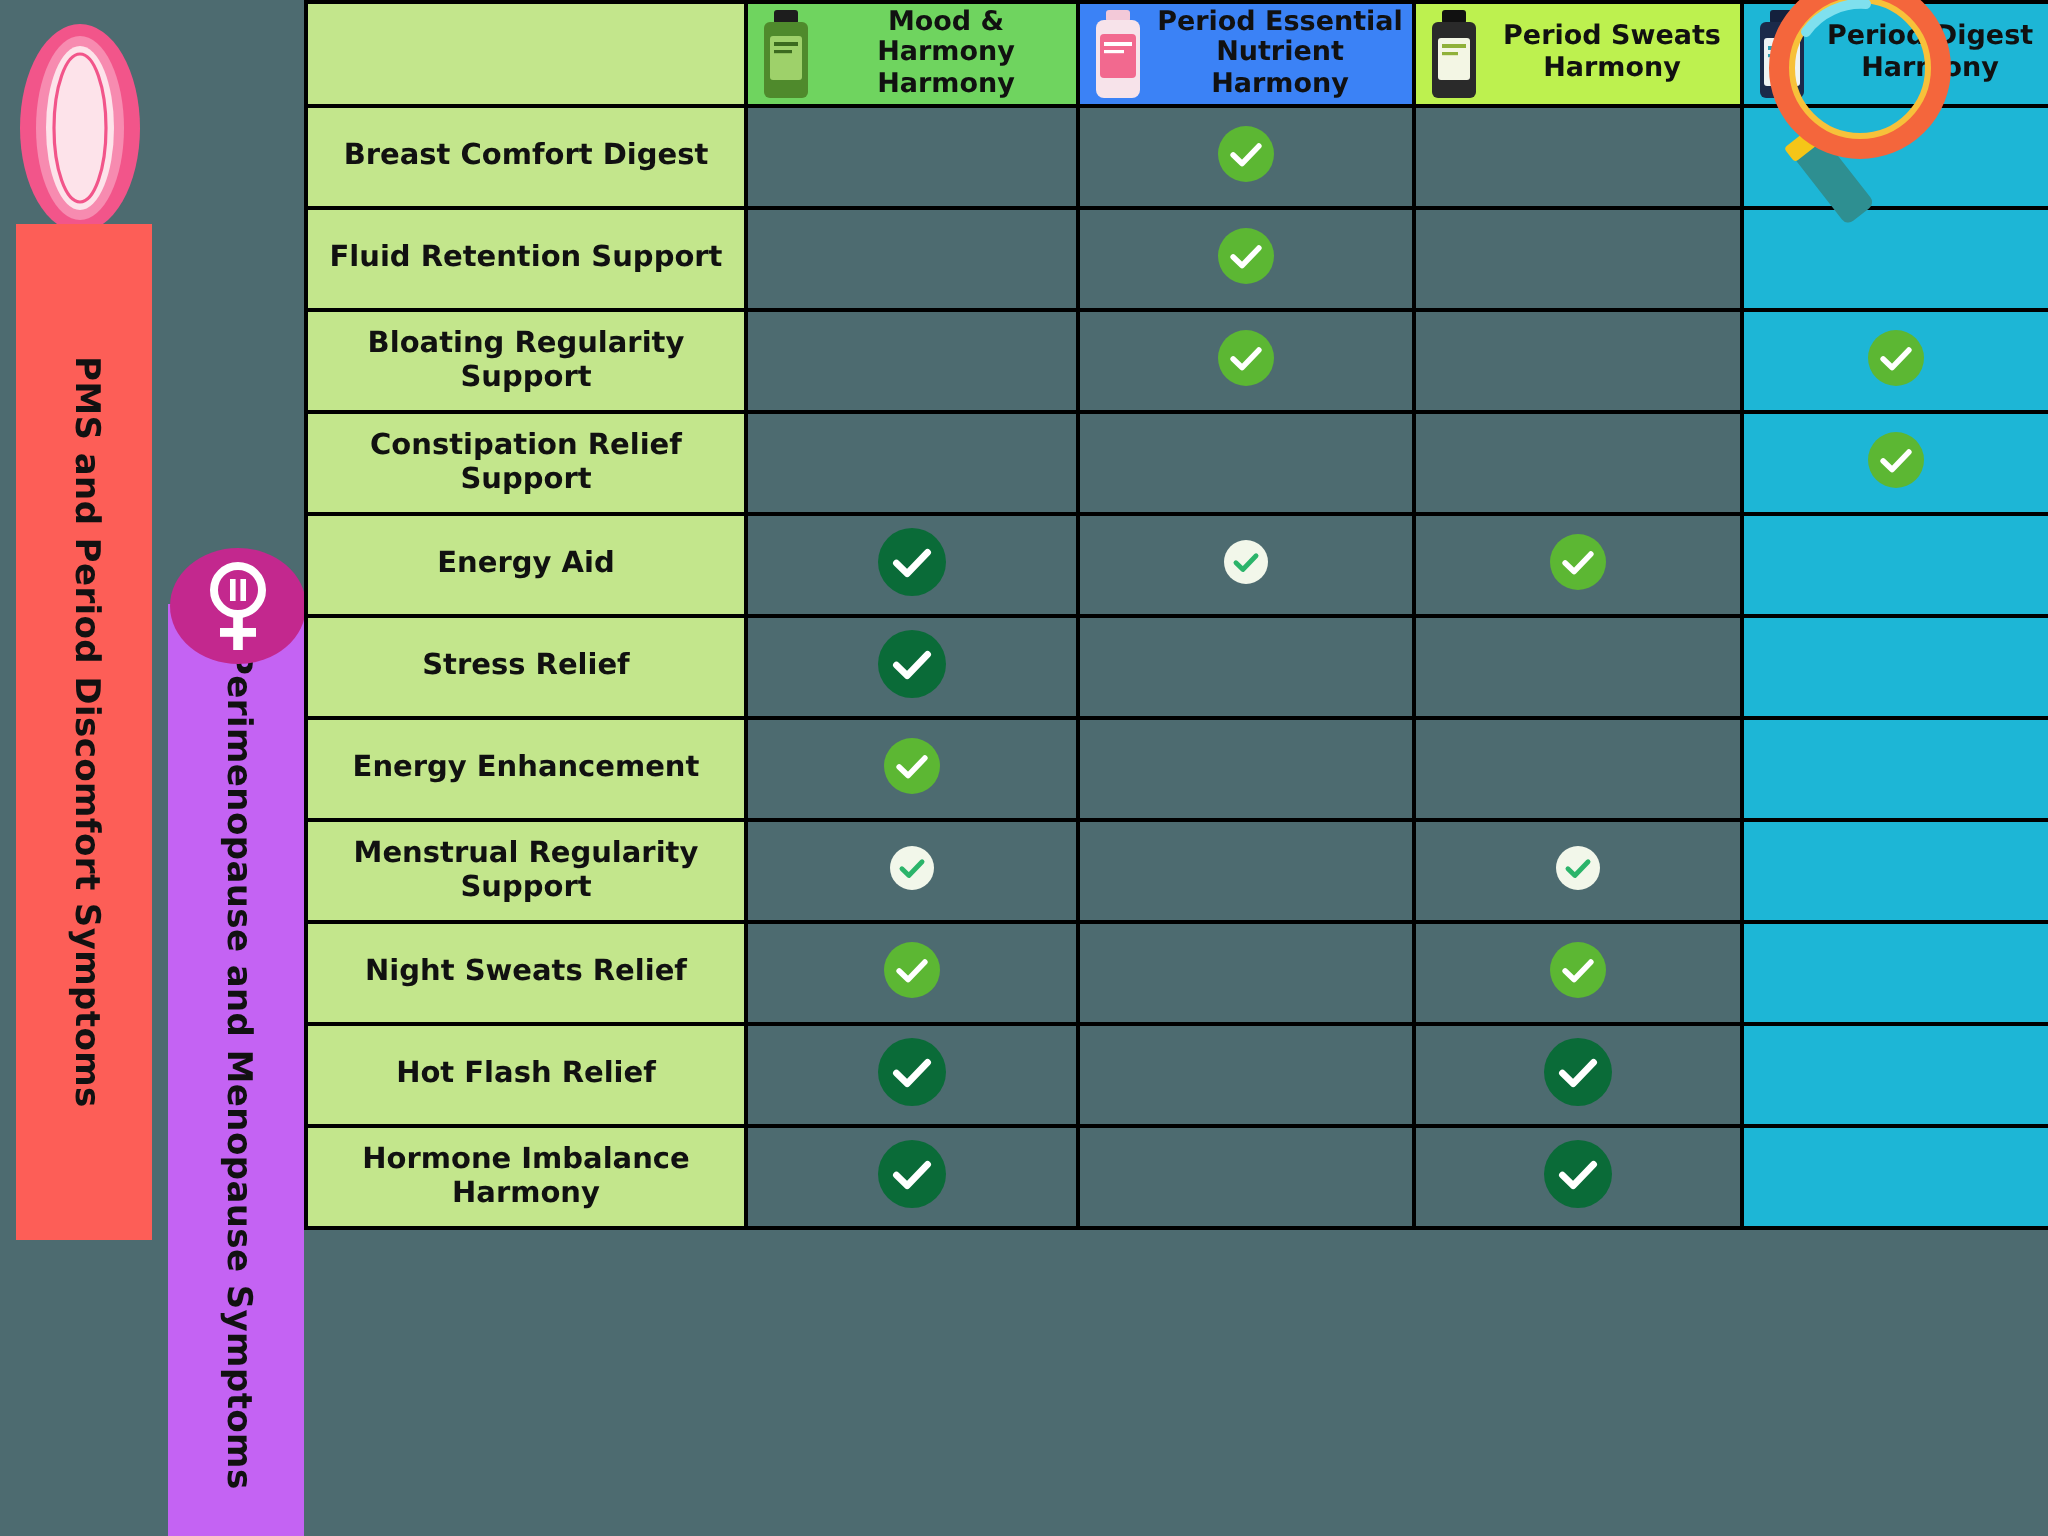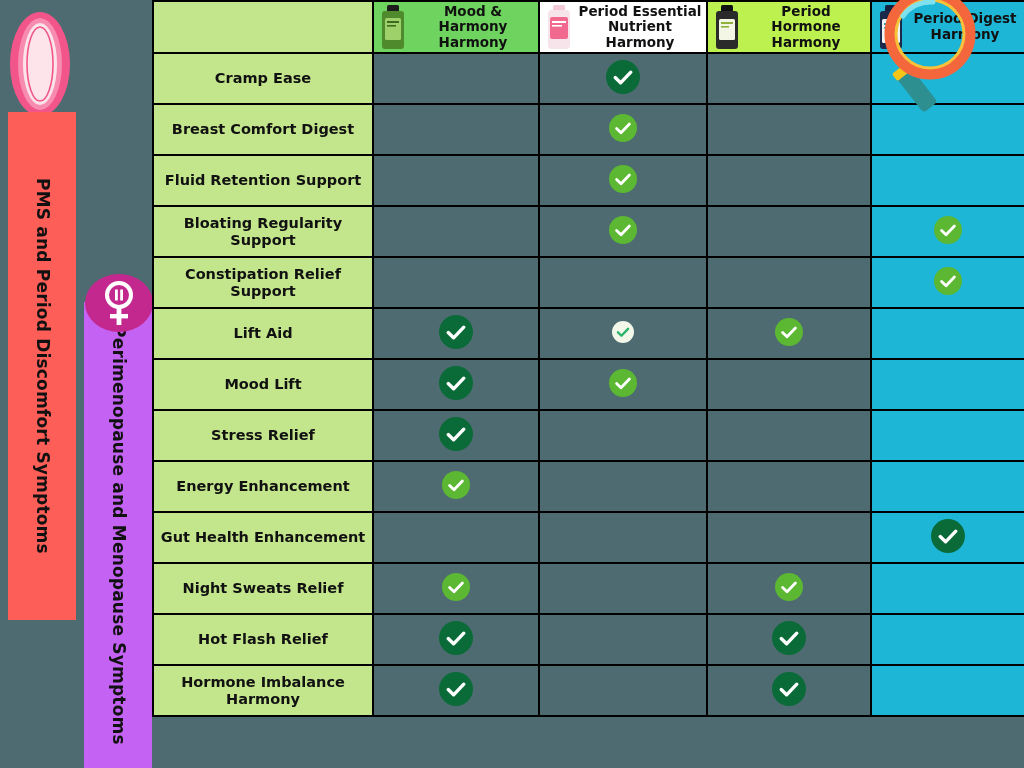--- a/index.html
+++ b/index.html
@@ -70,21 +70,21 @@
     display: flex; align-items: center; justify-content: flex-start;
     gap: 4px; height: 48px;
   }
   .prod-name {
     font-size: 13.5px; font-weight: 700; color: #111;
     line-height: 1.15; text-align: center; flex: 1;
   }
   .bottle { width: 30px; height: 44px; flex: none; }
 
   th.h1 { background: #6fd45f; }
-  th.h2 { background: #ffffff; }
+  th.h2 { background: #3b82f6; }
   th.h3 { background: #bdf14f; }
   th.h4 { background: #1db6d6; }
 
   tbody td {
     border: 2px solid #000;
     height: 51px;
     padding: 0 6px;
     vertical-align: middle;
     background: #4d6b70;
     text-align: center;
@@ -175,48 +175,39 @@
           </th>
           <th class="h3">
             <div class="prod-head">
               <svg class="bottle" viewBox="0 0 30 44">
                 <rect x="9" y="0" width="12" height="7" rx="1.5" fill="#111"></rect>
                 <rect x="4" y="6" width="22" height="38" rx="3" fill="#2a2a2a"></rect>
                 <rect x="7" y="14" width="16" height="21" rx="1.5" fill="#f3f6e4"></rect>
                 <rect x="9" y="17" width="12" height="2" fill="#8fb13a"></rect>
                 <rect x="9" y="21" width="8" height="1.6" fill="#8fb13a"></rect>
               </svg>
-              <span class="prod-name">Period Hormone Harmony</span>
+              <span class="prod-name">Period Sweats Harmony</span>
             </div>
           </th>
           <th class="h4">
             <div class="prod-head">
               <svg class="bottle" viewBox="0 0 30 44">
                 <rect x="9" y="0" width="12" height="7" rx="1.5" fill="#14213d"></rect>
                 <rect x="4" y="6" width="22" height="38" rx="3" fill="#1b2a4a"></rect>
                 <rect x="6" y="14" width="18" height="24" rx="1.5" fill="#eef3f4"></rect>
                 <rect x="8" y="18" width="13" height="2" fill="#2e9fb5"></rect>
                 <rect x="8" y="22" width="9" height="1.6" fill="#2e9fb5"></rect>
               </svg>
               <span class="prod-name">Period Digest Harmony</span>
             </div>
           </th>
         </tr>
       </thead>
       <tbody id="tbody">
           <tr>
-            <td class="rowlabel">Cramp Ease</td>
-            <td class=""></td>
-            <td class=""><span class="chk chk-dark"><svg viewBox="0 0 24 24">
-                  <path d="M6.5 12.4 L10.3 16.1 L17.5 8.6" fill="none" stroke="#ffffff" stroke-width="2.4" stroke-linecap="round" stroke-linejoin="round"></path>
-                </svg></span></td>
-            <td class=""></td>
-            <td class="col4"></td>
-          </tr>
-          <tr>
             <td class="rowlabel">Breast Comfort Digest</td>
             <td class=""></td>
             <td class=""><span class="chk chk-light"><svg viewBox="0 0 24 24">
                   <path d="M6.5 12.4 L10.3 16.1 L17.5 8.6" fill="none" stroke="#ffffff" stroke-width="2.4" stroke-linecap="round" stroke-linejoin="round"></path>
                 </svg></span></td>
             <td class=""></td>
             <td class="col4"></td>
           </tr>
           <tr>
             <td class="rowlabel">Fluid Retention Support</td>
@@ -241,69 +232,60 @@
           <tr>
             <td class="rowlabel">Constipation Relief Support</td>
             <td class=""></td>
             <td class=""></td>
             <td class=""></td>
             <td class="col4"><span class="chk chk-light"><svg viewBox="0 0 24 24">
                   <path d="M6.5 12.4 L10.3 16.1 L17.5 8.6" fill="none" stroke="#ffffff" stroke-width="2.4" stroke-linecap="round" stroke-linejoin="round"></path>
                 </svg></span></td>
           </tr>
           <tr>
-            <td class="rowlabel">Lift Aid</td>
+            <td class="rowlabel">Energy Aid</td>
             <td class=""><span class="chk chk-dark"><svg viewBox="0 0 24 24">
                   <path d="M6.5 12.4 L10.3 16.1 L17.5 8.6" fill="none" stroke="#ffffff" stroke-width="2.4" stroke-linecap="round" stroke-linejoin="round"></path>
                 </svg></span></td>
             <td class=""><span class="chk chk-pale"><svg viewBox="0 0 24 24">
                   <path d="M6.5 12.4 L10.3 16.1 L17.5 8.6" fill="none" stroke="#2bb46a" stroke-width="2.6" stroke-linecap="round" stroke-linejoin="round"></path>
                 </svg></span></td>
             <td class=""><span class="chk chk-light"><svg viewBox="0 0 24 24">
                   <path d="M6.5 12.4 L10.3 16.1 L17.5 8.6" fill="none" stroke="#ffffff" stroke-width="2.4" stroke-linecap="round" stroke-linejoin="round"></path>
                 </svg></span></td>
             <td class="col4"></td>
           </tr>
           <tr>
-            <td class="rowlabel">Mood Lift</td>
-            <td class=""><span class="chk chk-dark"><svg viewBox="0 0 24 24">
-                  <path d="M6.5 12.4 L10.3 16.1 L17.5 8.6" fill="none" stroke="#ffffff" stroke-width="2.4" stroke-linecap="round" stroke-linejoin="round"></path>
-                </svg></span></td>
-            <td class=""><span class="chk chk-light"><svg viewBox="0 0 24 24">
-                  <path d="M6.5 12.4 L10.3 16.1 L17.5 8.6" fill="none" stroke="#ffffff" stroke-width="2.4" stroke-linecap="round" stroke-linejoin="round"></path>
-                </svg></span></td>
-            <td class=""></td>
-            <td class="col4"></td>
-          </tr>
-          <tr>
             <td class="rowlabel">Stress Relief</td>
             <td class=""><span class="chk chk-dark"><svg viewBox="0 0 24 24">
                   <path d="M6.5 12.4 L10.3 16.1 L17.5 8.6" fill="none" stroke="#ffffff" stroke-width="2.4" stroke-linecap="round" stroke-linejoin="round"></path>
                 </svg></span></td>
             <td class=""></td>
             <td class=""></td>
             <td class="col4"></td>
           </tr>
           <tr>
             <td class="rowlabel">Energy Enhancement</td>
             <td class=""><span class="chk chk-light"><svg viewBox="0 0 24 24">
                   <path d="M6.5 12.4 L10.3 16.1 L17.5 8.6" fill="none" stroke="#ffffff" stroke-width="2.4" stroke-linecap="round" stroke-linejoin="round"></path>
                 </svg></span></td>
             <td class=""></td>
             <td class=""></td>
             <td class="col4"></td>
           </tr>
           <tr>
-            <td class="rowlabel">Gut Health Enhancement</td>
-            <td class=""></td>
-            <td class=""></td>
-            <td class=""></td>
-            <td class="col4"><span class="chk chk-dark"><svg viewBox="0 0 24 24">
-                  <path d="M6.5 12.4 L10.3 16.1 L17.5 8.6" fill="none" stroke="#ffffff" stroke-width="2.4" stroke-linecap="round" stroke-linejoin="round"></path>
-                </svg></span></td>
+            <td class="rowlabel">Menstrual Regularity Support</td>
+            <td class=""><span class="chk chk-pale"><svg viewBox="0 0 24 24">
+                  <path d="M6.5 12.4 L10.3 16.1 L17.5 8.6" fill="none" stroke="#2bb46a" stroke-width="2.6" stroke-linecap="round" stroke-linejoin="round"></path>
+                </svg></span></td>
+            <td class=""></td>
+            <td class=""><span class="chk chk-pale"><svg viewBox="0 0 24 24">
+                  <path d="M6.5 12.4 L10.3 16.1 L17.5 8.6" fill="none" stroke="#2bb46a" stroke-width="2.6" stroke-linecap="round" stroke-linejoin="round"></path>
+                </svg></span></td>
+            <td class="col4"></td>
           </tr>
           <tr>
             <td class="rowlabel">Night Sweats Relief</td>
             <td class=""><span class="chk chk-light"><svg viewBox="0 0 24 24">
                   <path d="M6.5 12.4 L10.3 16.1 L17.5 8.6" fill="none" stroke="#ffffff" stroke-width="2.4" stroke-linecap="round" stroke-linejoin="round"></path>
                 </svg></span></td>
             <td class=""></td>
             <td class=""><span class="chk chk-light"><svg viewBox="0 0 24 24">
                   <path d="M6.5 12.4 L10.3 16.1 L17.5 8.6" fill="none" stroke="#ffffff" stroke-width="2.4" stroke-linecap="round" stroke-linejoin="round"></path>
                 </svg></span></td>

